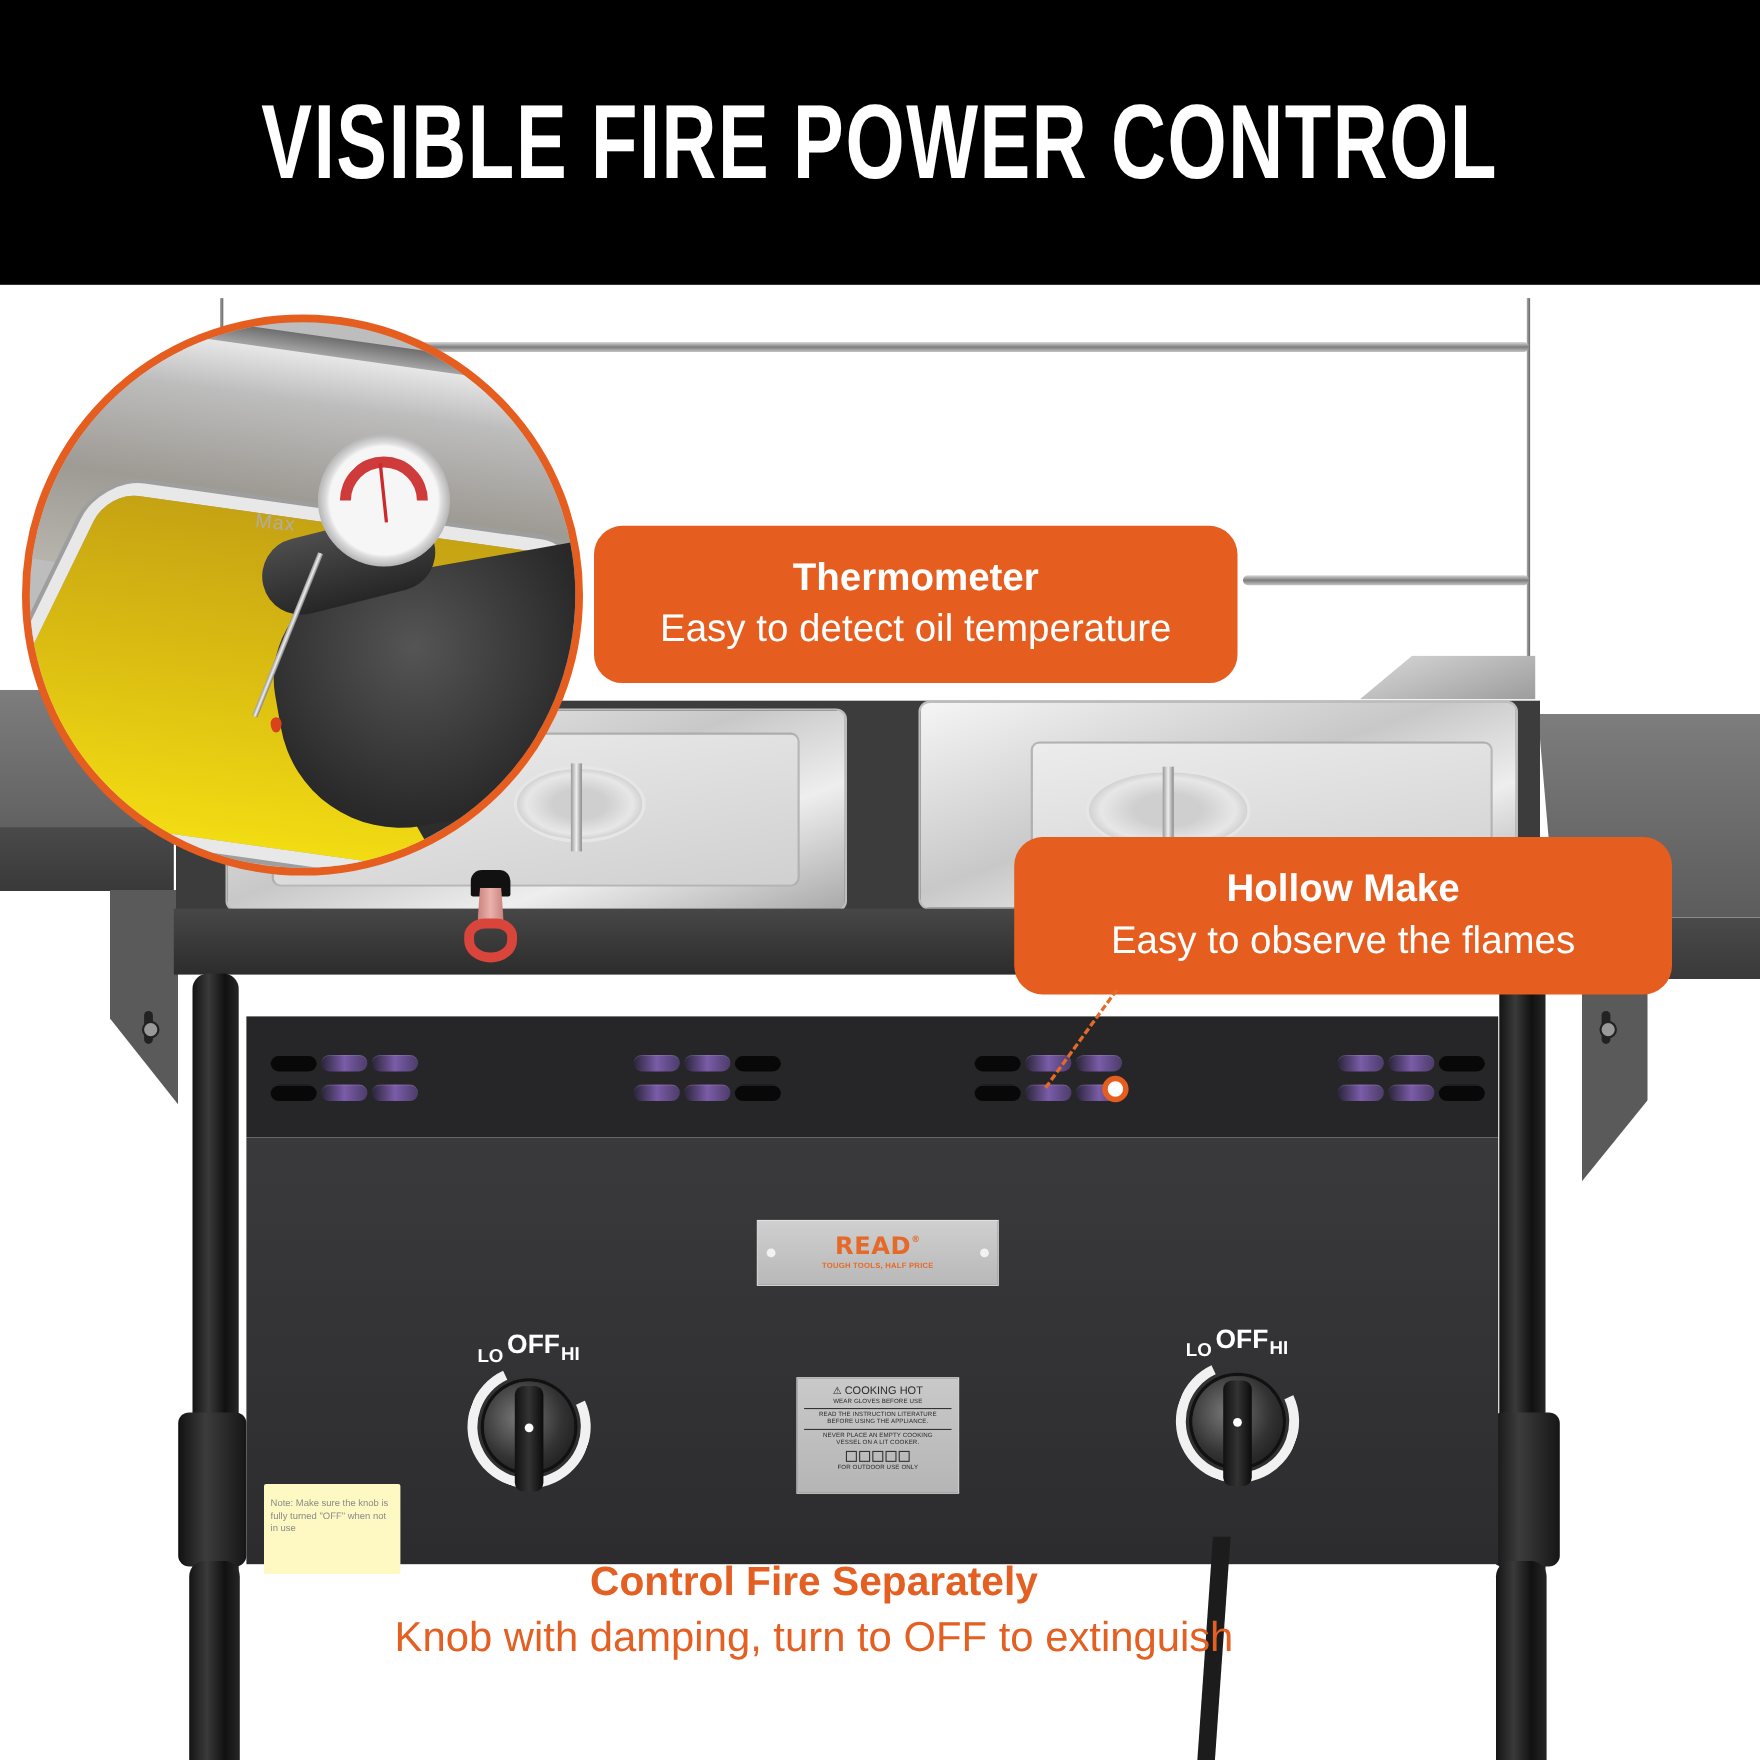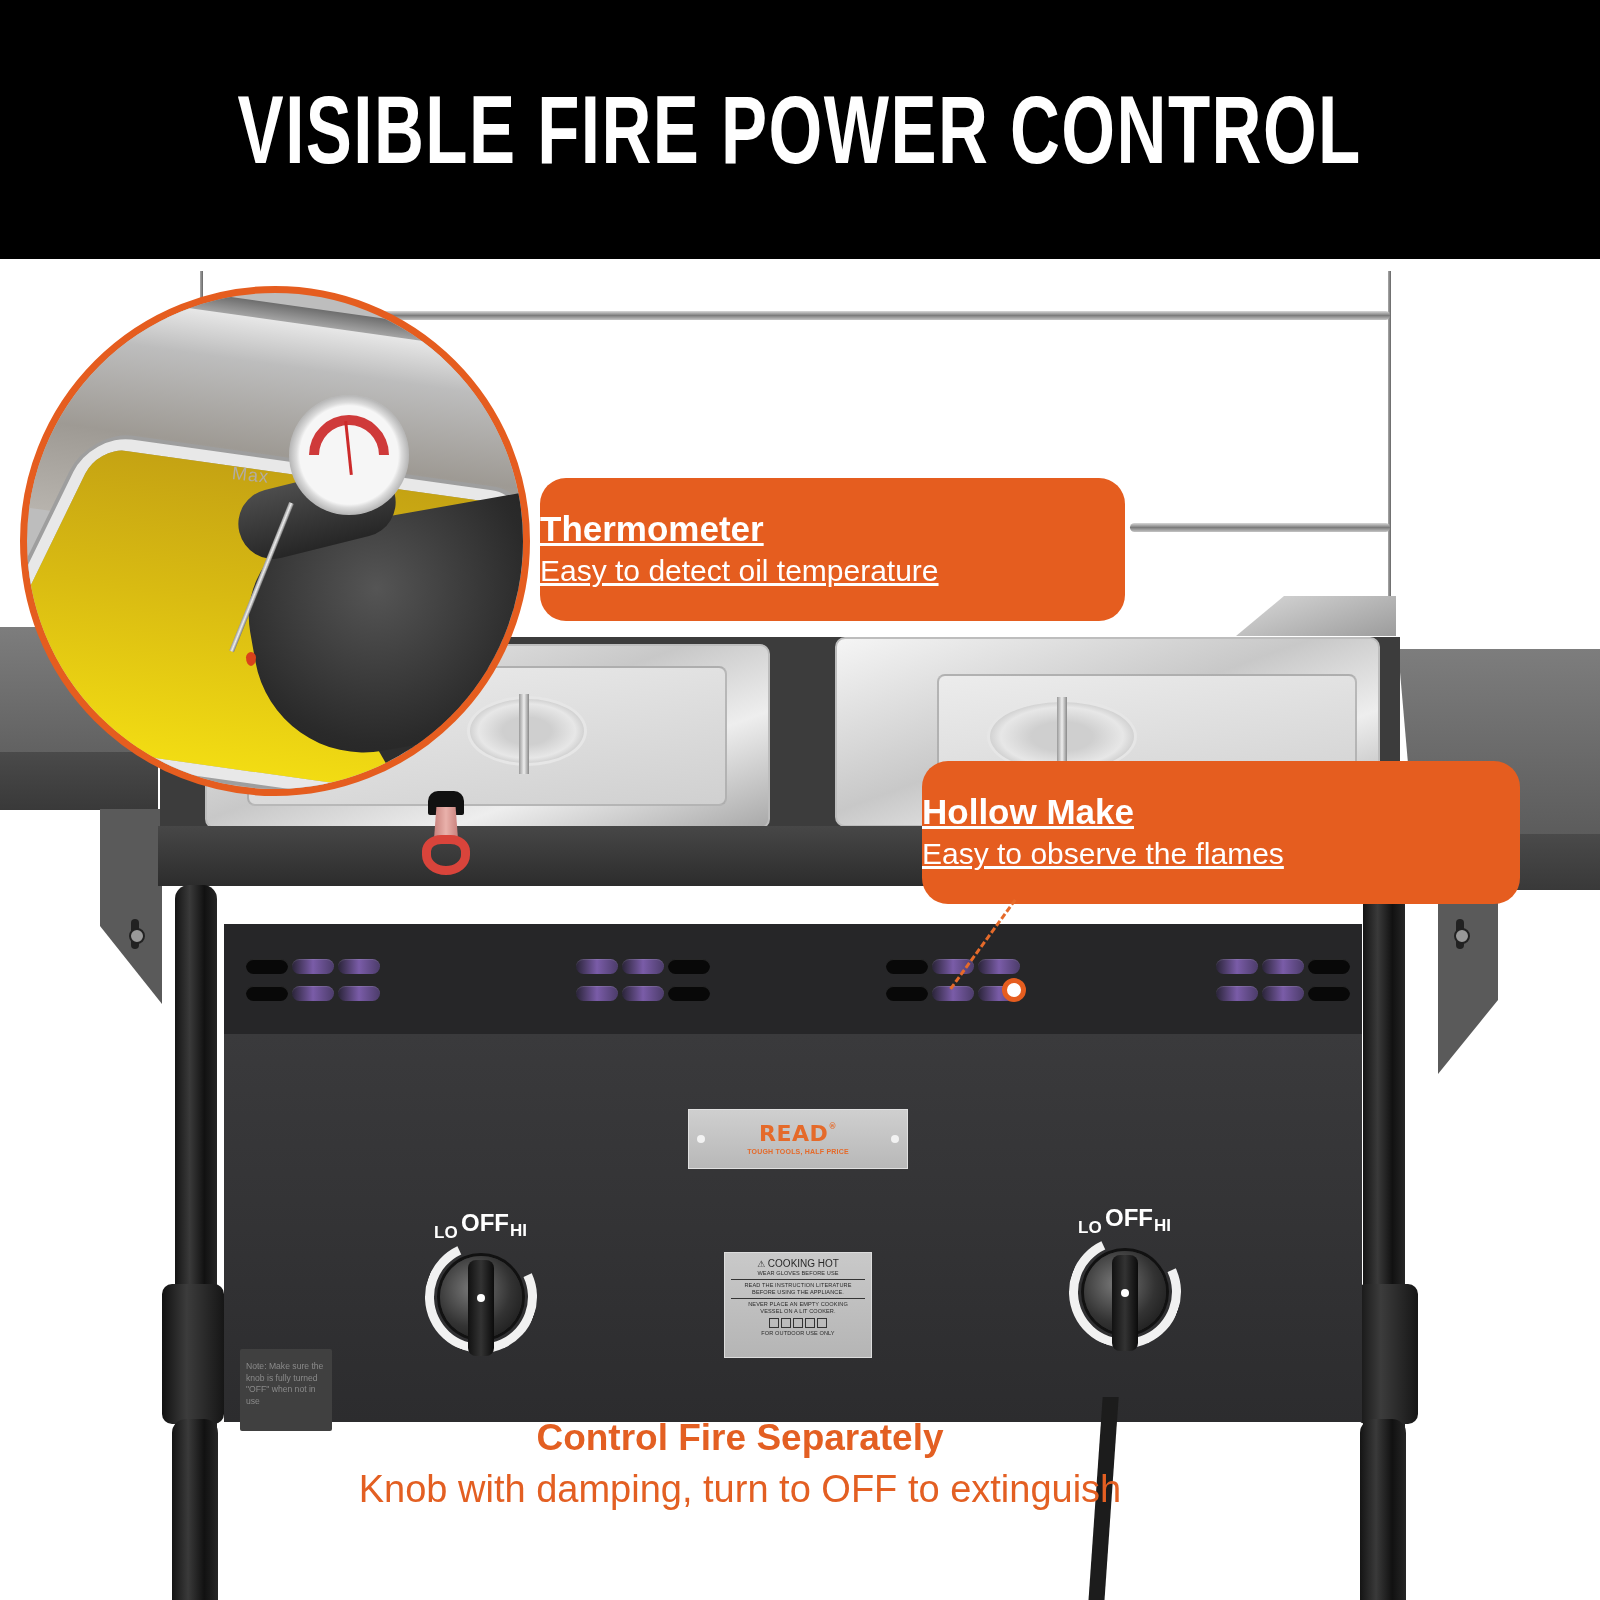--- a/index.html
+++ b/index.html
@@ -57,21 +57,21 @@
   .brand-tag { color: #e56a2a; font-size: 7px; font-weight: 700; margin-top: 3px; letter-spacing: 0.2px; }
 
   .caution-plate { position: absolute; left: 724px; top: 993px; width: 148px; height: 106px; background: linear-gradient(180deg, #c9c9c9, #b5b5b5); border: 1px solid #dcdcdc; text-align: center; color: #2a2a2a; padding-top: 5px; }
   .caution-plate .c-title { font-size: 10px; font-weight: 400; line-height: 12px; }
   .caution-plate .c-line { font-size: 5.6px; line-height: 7px; letter-spacing: 0.1px; }
   .caution-plate .c-rule { height: 1px; background: #333; margin: 2px 6px; }
   .caution-plate .c-icons { display: flex; justify-content: center; gap: 2px; margin: 3px 0 2px; }
   .caution-plate .c-icons span { width: 10px; height: 10px; border: 1px solid #333; font-size: 6px; line-height: 8px; }
   .caution-warn { font-size: 9px; }
 
-  .note-sticker { position: absolute; left: 240px; top: 1090px; width: 92px; height: 82px; background: #404040; border-radius: 2px; padding: 12px 6px 0 6px; color: #8a8a8a; font-size: 8.6px; line-height: 11.5px; }
+  .note-sticker { position: absolute; left: 240px; top: 1090px; width: 124px; height: 82px; background: #fef9c3; border-radius: 2px; padding: 12px 6px 0 6px; color: #8a8a8a; font-size: 8.6px; line-height: 11.5px; }
 
   
   .knob-group { position: absolute; width: 140px; height: 150px; }
   .knob-label { position: absolute; color: #fff; font-weight: 700; font-size: 17px; line-height: 1; }
   .knob-label.off { font-size: 24px; }
   .knob-arc { position: absolute; left: 15px; top: 37px; width: 112px; height: 112px; border-radius: 50%; border: 9px solid transparent; border-left-color: #f1f1f1; border-bottom-color: #f1f1f1; border-right-color: #f1f1f1; transform: rotate(20deg); }
   .knob-dial { position: absolute; left: 30px; top: 52px; width: 82px; height: 82px; border-radius: 50%; background: radial-gradient(circle at 40% 40%, #7a7a7a, #333 55%, #111); box-shadow: 0 0 0 3px #111; }
   .knob-grip { position: absolute; left: 58px; top: 56px; width: 26px; height: 96px; border-radius: 8px; background: linear-gradient(90deg, #111, #333, #0b0b0b); }
   .knob-dot { position: absolute; left: 67px; top: 90px; width: 8px; height: 8px; border-radius: 50%; background: #fff; }
 
@@ -86,23 +86,23 @@
   .inset .i-dark { position: absolute; left: 380px; top: 380px; width: 200px; height: 200px; background: #2d2d2d; transform: rotate(-30deg); }
   .inset .i-glove { position: absolute; left: 225px; top: 220px; width: 330px; height: 230px; border-radius: 90px 40px 40px 110px; background: radial-gradient(circle at 40% 30%, #555, #2a2a2a 60%, #1b1b1b); transform: rotate(-10deg); }
   .inset .i-finger { position: absolute; left: 210px; top: 185px; width: 160px; height: 70px; border-radius: 40px; background: linear-gradient(180deg, #4d4d4d, #262626); transform: rotate(-14deg); }
   .inset .i-probe { position: absolute; left: 262px; top: 210px; width: 5px; height: 160px; background: linear-gradient(90deg, #999, #eee, #777); transform: rotate(22deg); transform-origin: top center; }
   .inset .i-tip { position: absolute; left: 219px; top: 359px; width: 10px; height: 14px; border-radius: 50% 50% 50% 50% / 40% 40% 60% 60%; background: #d9421b; }
   .inset .i-gauge { position: absolute; left: 262px; top: 102px; width: 120px; height: 120px; border-radius: 50%; background: radial-gradient(circle, #f6f6f6 58%, #dcdcdc 62%, #b8b8b8 70%, #efefef 80%, #9a9a9a 100%); }
   .inset .i-gauge-arc { position: absolute; left: 282px; top: 122px; width: 80px; height: 80px; border-radius: 50%; border: 10px solid #cf3a3a; border-bottom-color: transparent; border-left-color: transparent; transform: rotate(-45deg); }
   .inset .i-needle { position: absolute; left: 320px; top: 128px; width: 3px; height: 54px; background: #cc2a2a; transform: rotate(-6deg); }
 
   
-  .callout { position: absolute; background: #e55d1f; border-radius: 26px; color: #fff; text-align: left; display: flex; flex-direction: column; justify-content: center; text-decoration: underline; }
+  .callout { position: absolute; background: #e55d1f; border-radius: 26px; color: #fff; text-align: center; display: flex; flex-direction: column; justify-content: center; }
   .callout-title { font-weight: 700; font-size: 35px; line-height: 1.25; }
-  .callout-sub { font-weight: 400; font-size: 30px; line-height: 1.4; }
+  .callout-sub { font-weight: 400; font-size: 35px; line-height: 1.4; }
 
   .leader { position: absolute; left: 1014px; top: 640px; width: 2px; height: 110px; border-left: 3px dashed #e56a2a; transform-origin: top left; transform: rotate(36deg); }
   .leader-dot { position: absolute; left: 1002px; top: 719px; width: 24px; height: 24px; border-radius: 50%; background: #fff; border: 5px solid #e55d1f; }
 
   .caption { position: absolute; left: 0; width: 1600px; text-align: center; color: #e35f22; }
   .caption-title { top: 1158px; font-weight: 700; font-size: 37px; left: -60px; }
   .caption-sub { top: 1209px; font-weight: 400; font-size: 38px; left: -60px; }
 </style>
 </head>
 <body>

